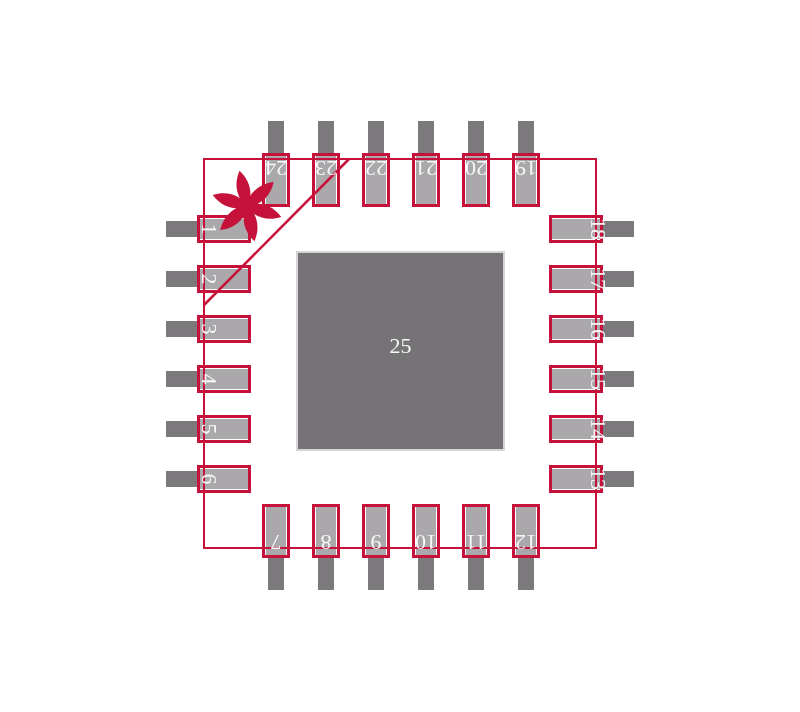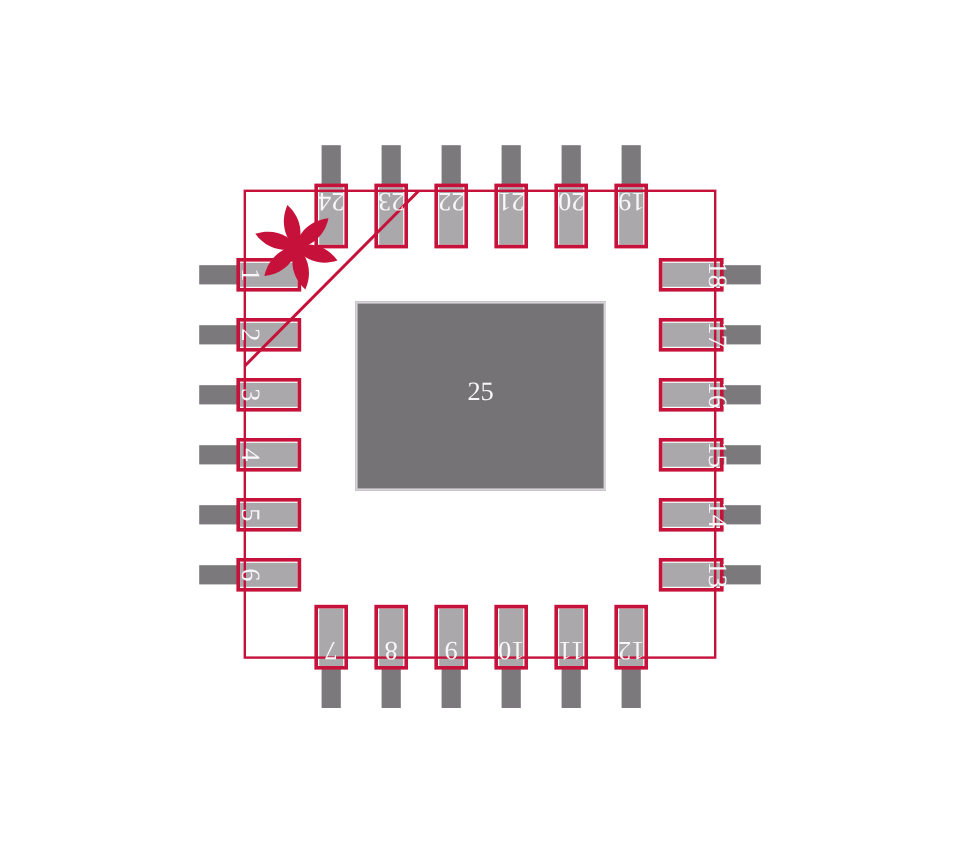--- a/index.html
+++ b/index.html
@@ -18,21 +18,21 @@
   .stage *{box-sizing:border-box;}
   .lead{position:absolute;background:var(--lead);z-index:1;}
   .surface{position:absolute;background:var(--pad);z-index:2;}
   .pkg-outline{
     position:absolute;left:203px;top:158px;width:394px;height:391px;
     border:2px solid var(--red);z-index:3;
   }
   .marks{position:absolute;left:0;top:0;width:800px;height:712px;z-index:6;pointer-events:none;}
   .pad-outline{position:absolute;border:3px solid var(--red);z-index:5;background:transparent;}
   .center-pad{
-    position:absolute;left:296px;top:251px;width:209px;height:158px;
+    position:absolute;left:296px;top:251px;width:209px;height:200px;
     background:var(--cpad);border:2px solid #d6d4d6;z-index:2;
   }
   .num{
     position:absolute;z-index:7;color:var(--num);
     font-size:22px;line-height:1;white-space:nowrap;
   }
   .rot180{transform:translate(-50%,-50%) rotate(180deg);}
   .rot90{transform:translate(-50%,-50%) rotate(90deg);}
   .rot0{transform:translate(-50%,-50%);}
 </style>

